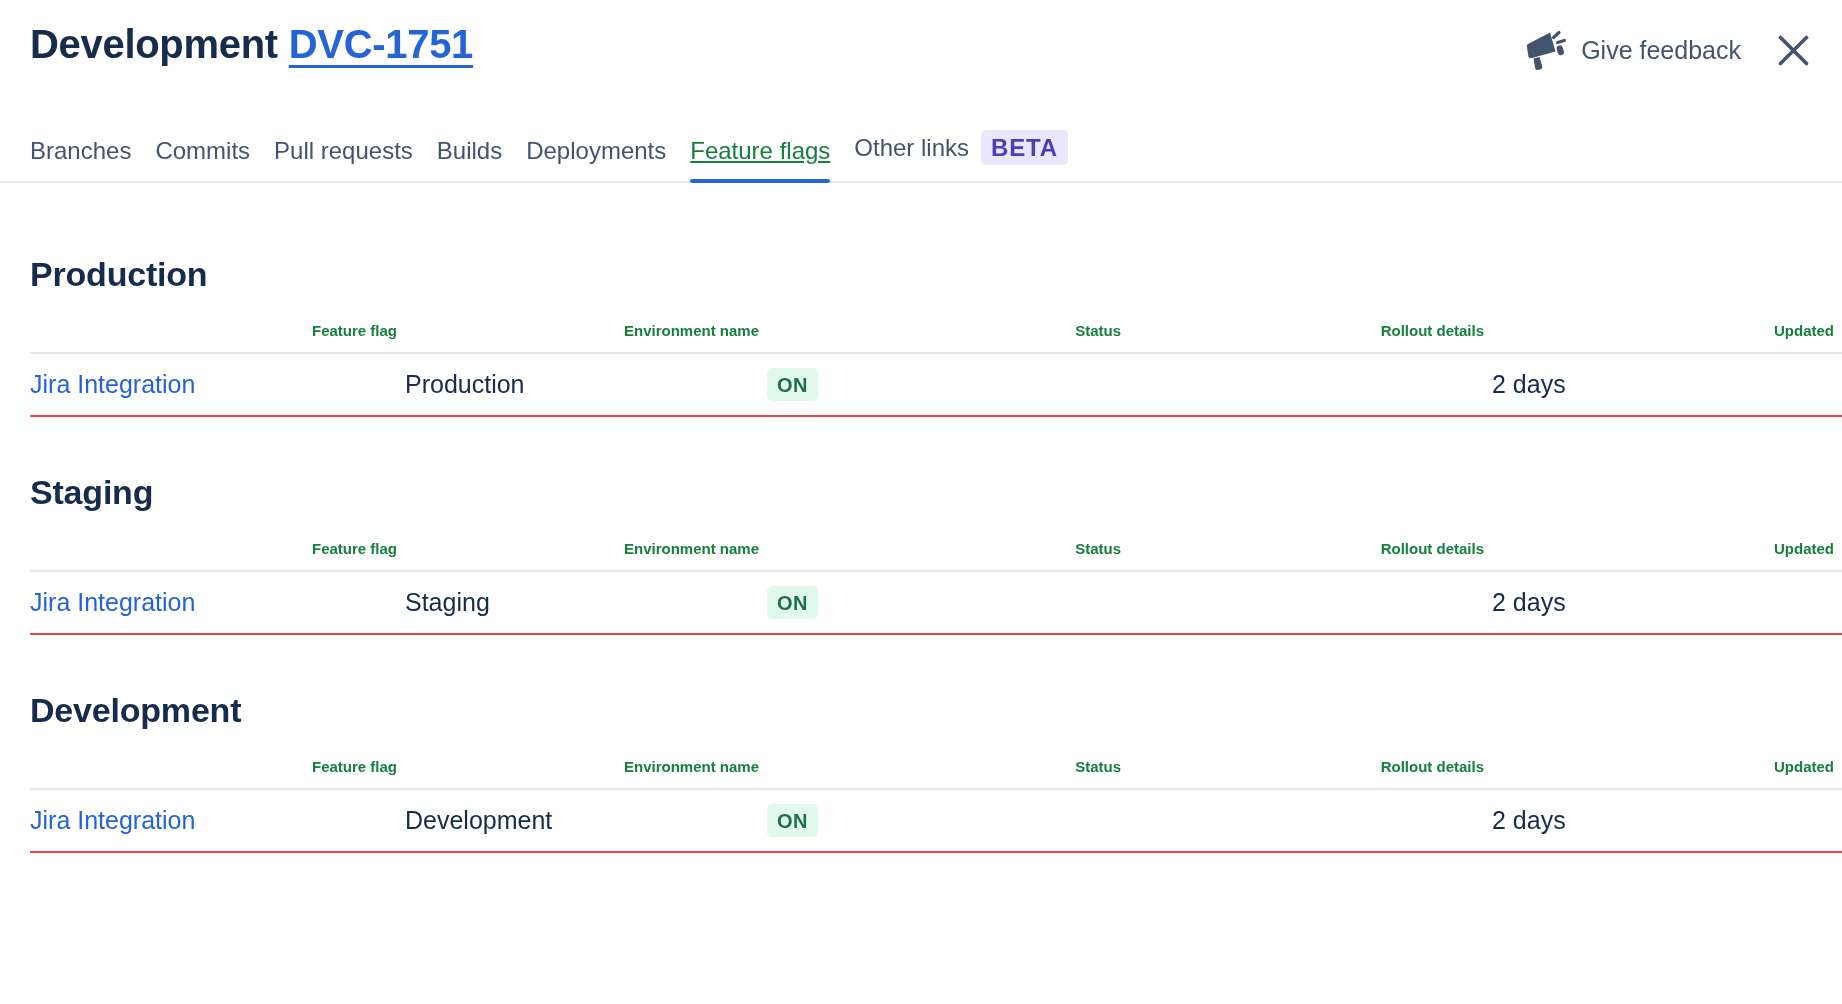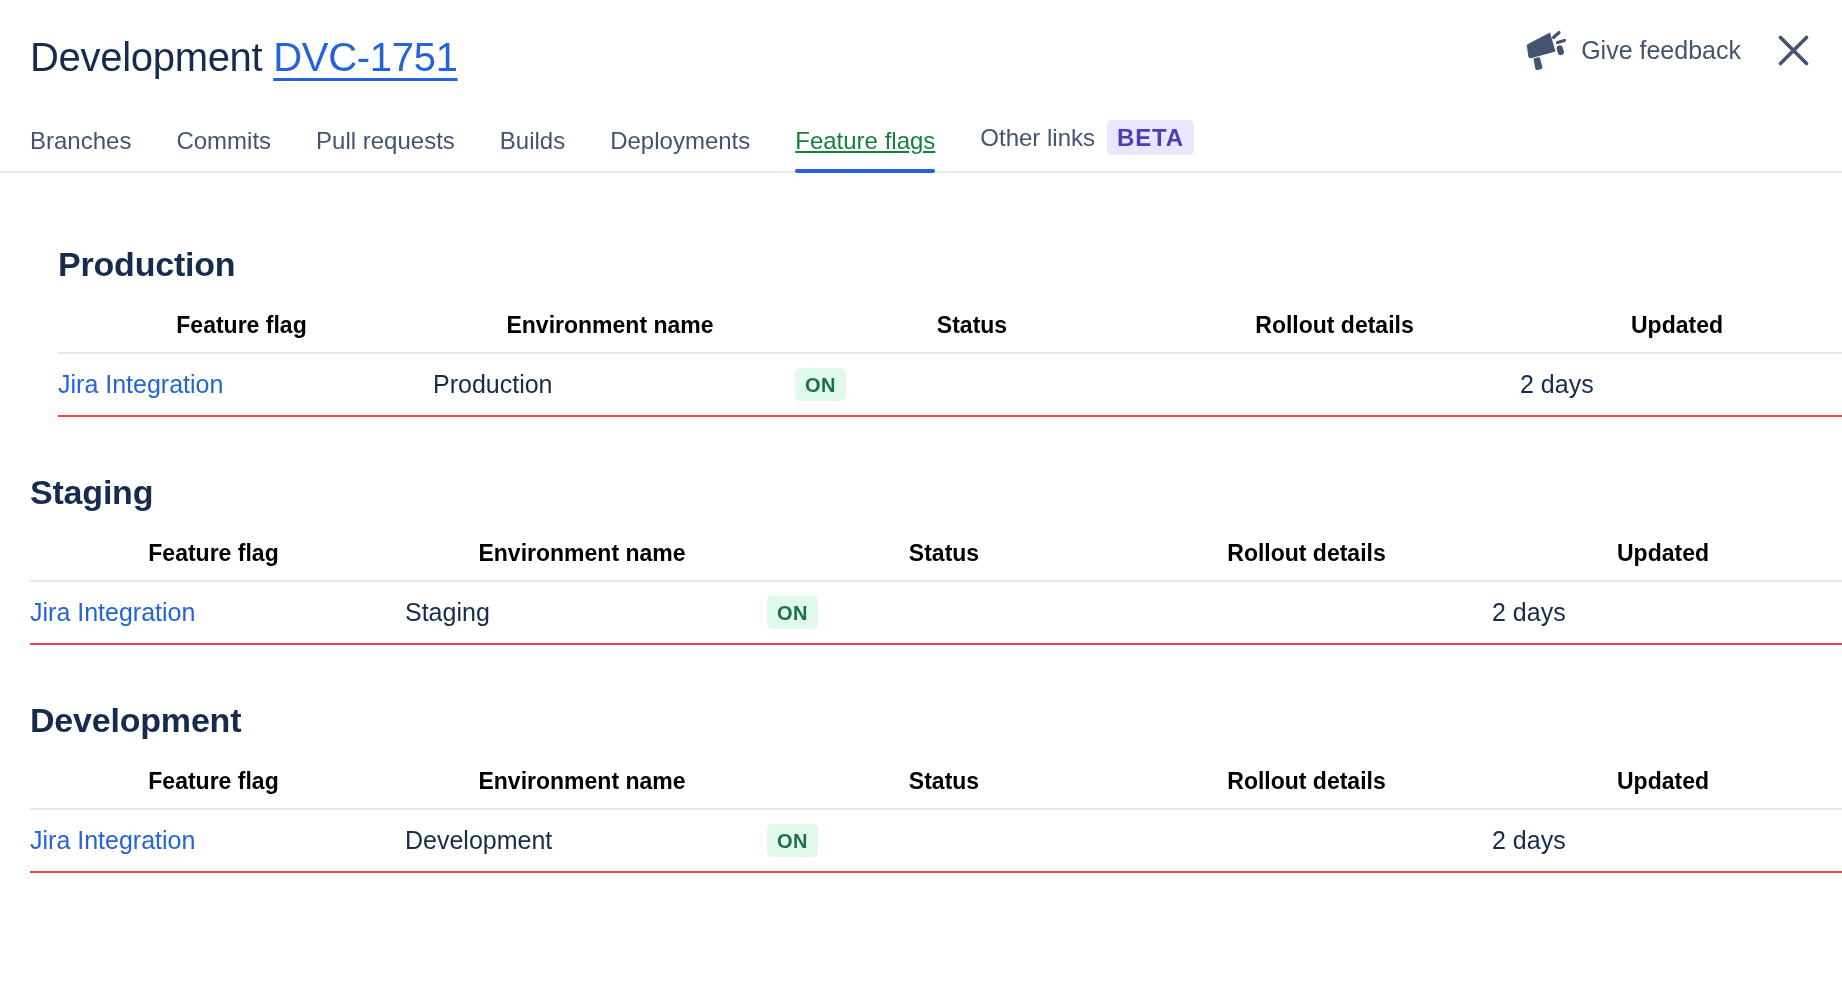--- a/index.html
+++ b/index.html
@@ -13,25 +13,24 @@
 
   
   .panel-header {
     display: flex;
     justify-content: space-between;
     align-items: flex-start;
     padding: 22px 30px 0 30px;
   }
   .page-title {
     font-size: 40px;
-    font-weight: 400;
+    font-weight: 700;
     color: #172B4D;
     letter-spacing: -0.3px;
     white-space: nowrap;
-    margin-top: 13px;
   }
   .issue-link {
     color: #2563D9;
     text-decoration: underline;
     text-decoration-thickness: 3px;
     text-underline-offset: 7px;
     cursor: pointer;
   }
   .header-actions {
     display: flex;
@@ -59,22 +58,22 @@
     cursor: pointer;
     padding: 0;
     display: flex;
     align-items: center;
   }
 
   
   .tabs {
     display: flex;
     align-items: flex-end;
-    gap: 45px;
-    margin-top: 40px;
+    gap: 24px;
+    margin-top: 60px;
     padding: 0 30px;
     border-bottom: 2px solid #E7E9EE;
   }
   .tab {
     position: relative;
     font-size: 24px;
     font-weight: 500;
     color: #44546F;
     padding: 0 0 16px 0;
     cursor: pointer;
@@ -100,38 +99,38 @@
     font-weight: 700;
     letter-spacing: 0.8px;
     padding: 5px 10px 4px 10px;
     border-radius: 5px;
     line-height: 1.1;
   }
 
   
   .content { padding: 0 0 0 30px; }
   .env-section { margin-top: 56px; }
-  .env-section.first { margin-top: 72px; margin-left: 28px; }
+  .env-section.first { margin-top: 72px; }
   .section-heading {
     font-size: 34px;
     font-weight: 700;
     color: #172B4D;
     letter-spacing: -0.2px;
     margin-bottom: 16px;
   }
   table.flag-table {
     width: 100%;
     border-collapse: collapse;
     table-layout: fixed;
   }
   .flag-table th {
-    text-align: center;
-    font-size: 23px;
-    font-weight: 700;
-    color: #000000;
+    text-align: right;
+    font-size: 15px;
+    font-weight: 700;
+    color: #15803d;
     padding: 12px 8px 13px 0;
     border-bottom: 2px solid #E4E6EA;
     white-space: nowrap;
   }
   .flag-table td {
     font-size: 25px;
     color: #172B4D;
     padding: 14px 8px 14px 0;
     border-bottom: 2px solid #ef4444;
     height: 60px;

